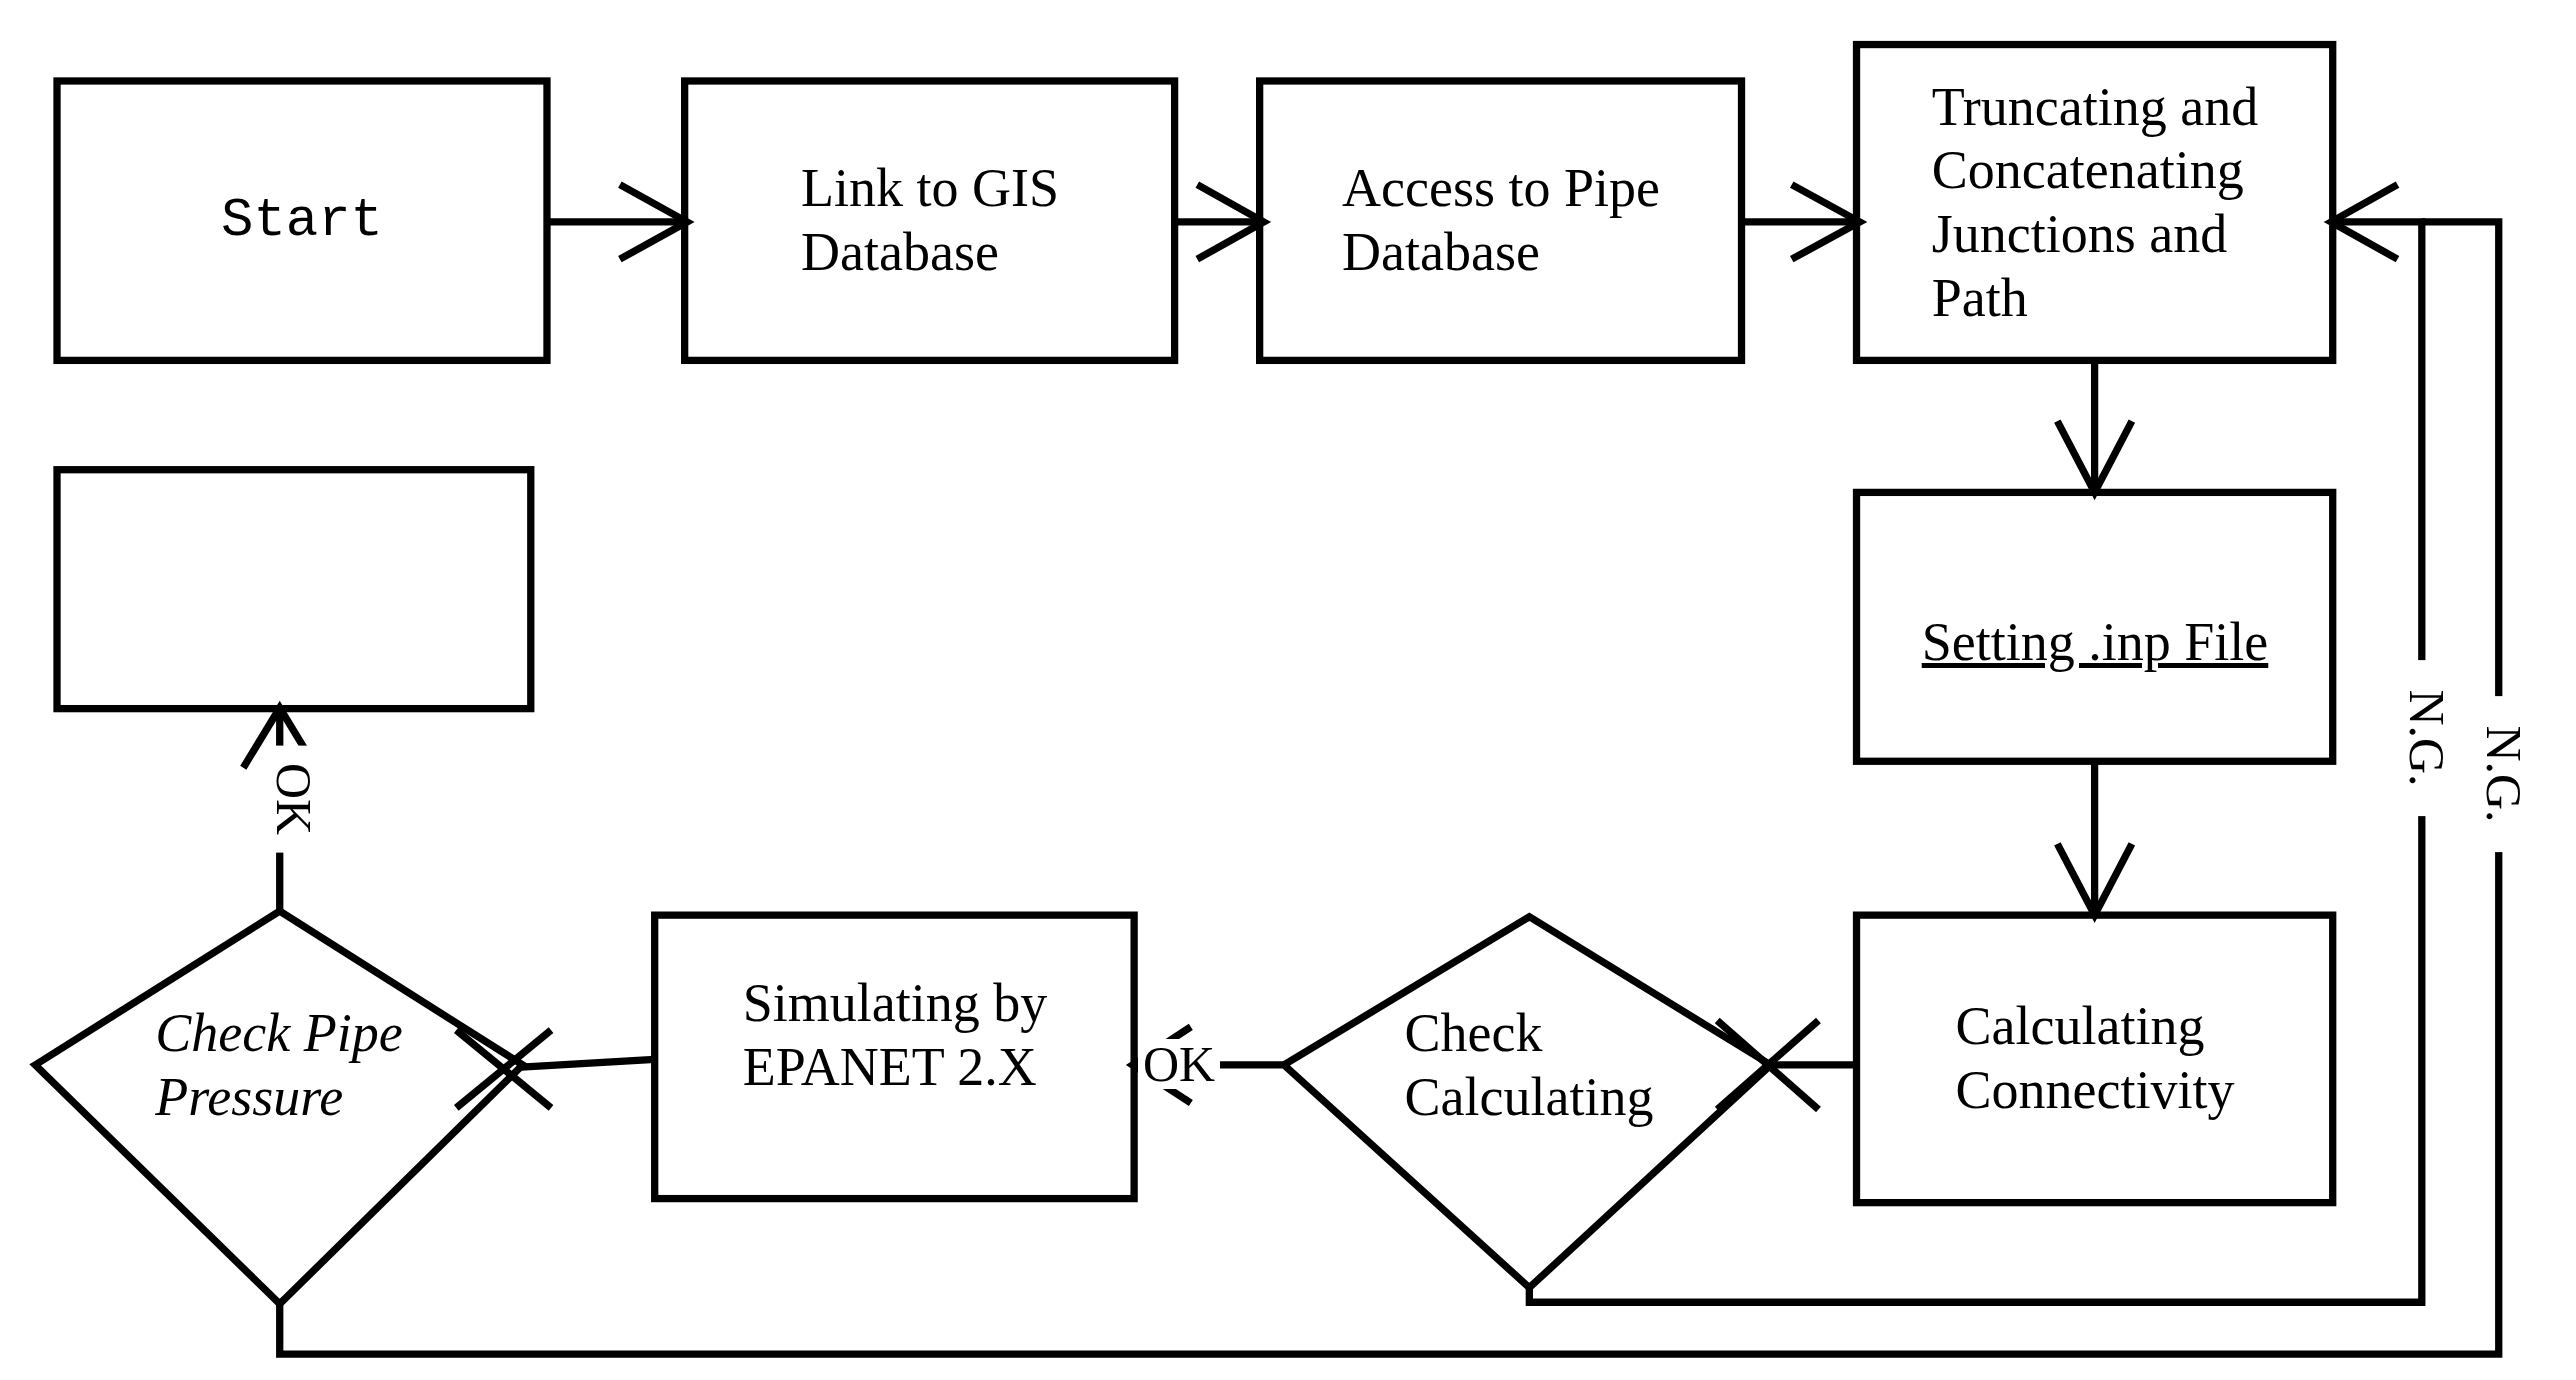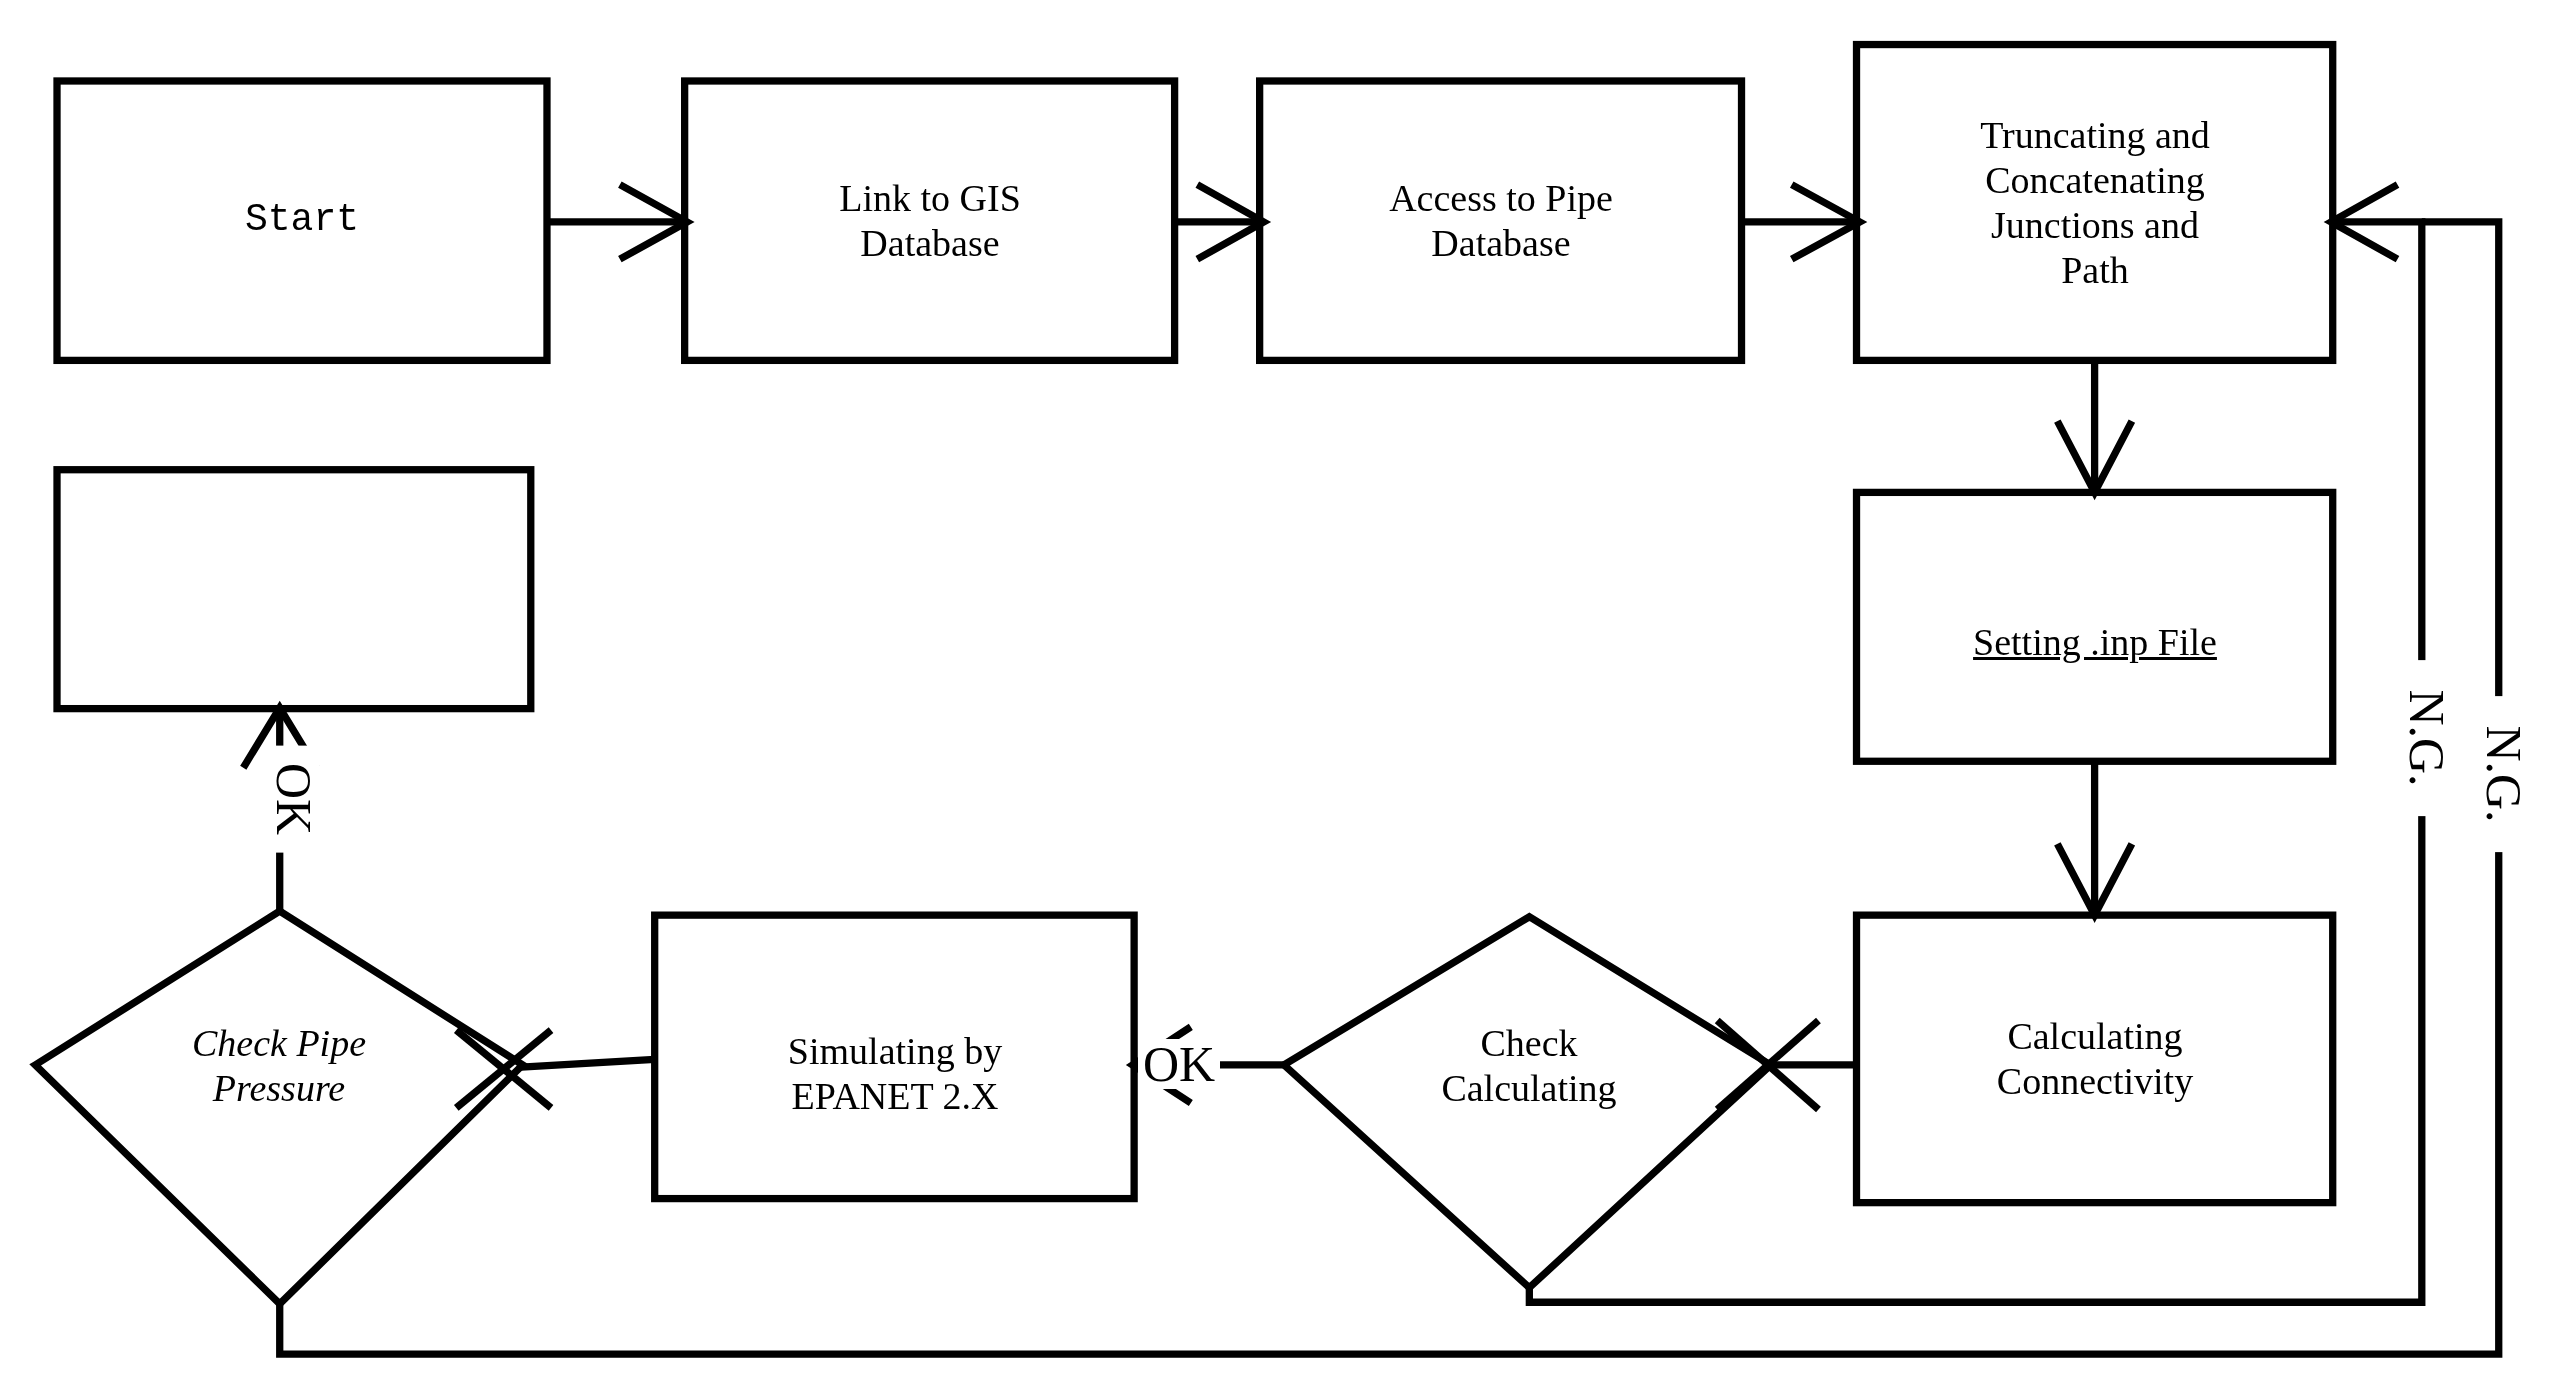--- a/index.html
+++ b/index.html
@@ -21,23 +21,22 @@
     left: 0;
     top: 0;
     width: 2576px;
     height: 1380px;
   }
   .node-text {
     position: absolute;
     display: flex;
     align-items: center;
     justify-content: center;
-    text-align: center;
     color: #000000;
-    font-size: 38px;
+    font-size: 54px;
     line-height: 1.18;
     font-family: "Liberation Serif", "DejaVu Serif", serif;
     white-space: pre-line;
     pointer-events: none;
   }
   .edge-label {
     position: absolute;
     color: #000000;
     font-size: 50px;
     line-height: 1;
@@ -154,21 +153,21 @@
 Path</div>
 
   <div class="node-text" style="left:1857px; top:508px; width:476px; height:269px;text-decoration:underline;">Setting .inp File</div>
 
   <div class="node-text" style="left:1857px; top:915px; width:476px; height:288px;">Calculating
 Connectivity</div>
 
   <div class="node-text" style="left:1286px; top:940px; width:486px; height:251px;">Check
 Calculating</div>
 
-  <div class="node-text" style="left:655px; top:932px; width:480px; height:284px;">Simulating by
+  <div class="node-text" style="left:655px; top:894px; width:480px; height:284px;">Simulating by
 EPANET 2.X</div>
 
   <div class="node-text" style="left:36px; top:944px; width:486px; height:243px;font-style:italic;">Check Pipe
 Pressure</div>
 
 
   <div class="edge-label label-bg" style="left:1138px; top:1039px;">OK</div>
 
   <div class="edge-label rot-cw label-bg" style="left:241px; top:774px; width:97px; text-align:center;">OK</div>
 

